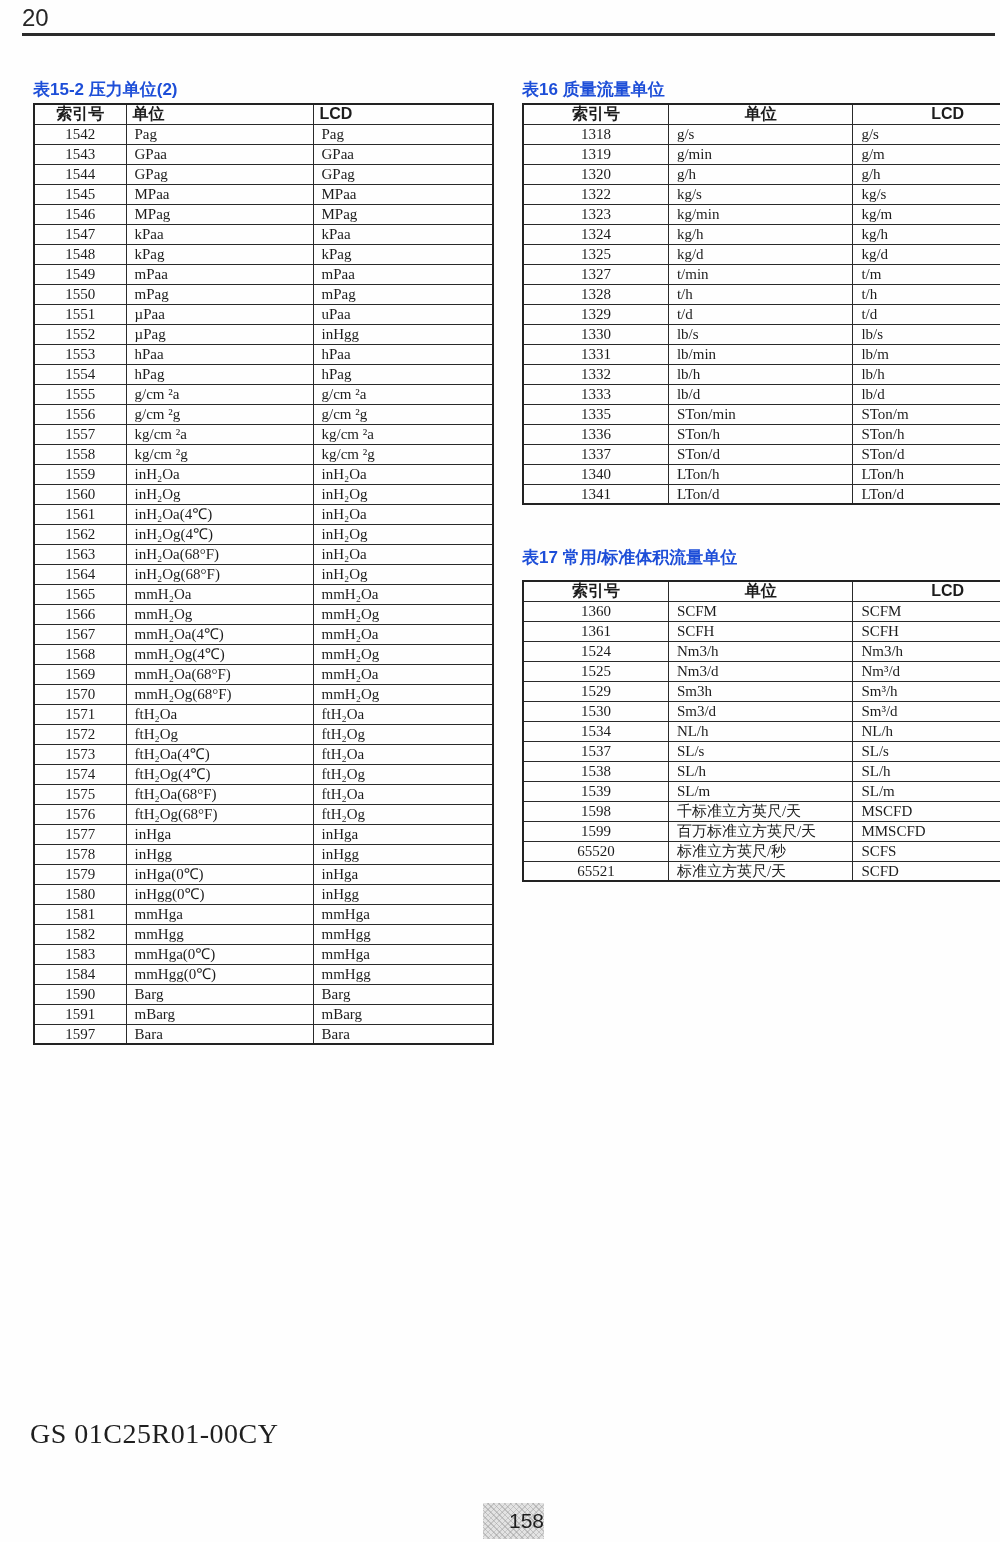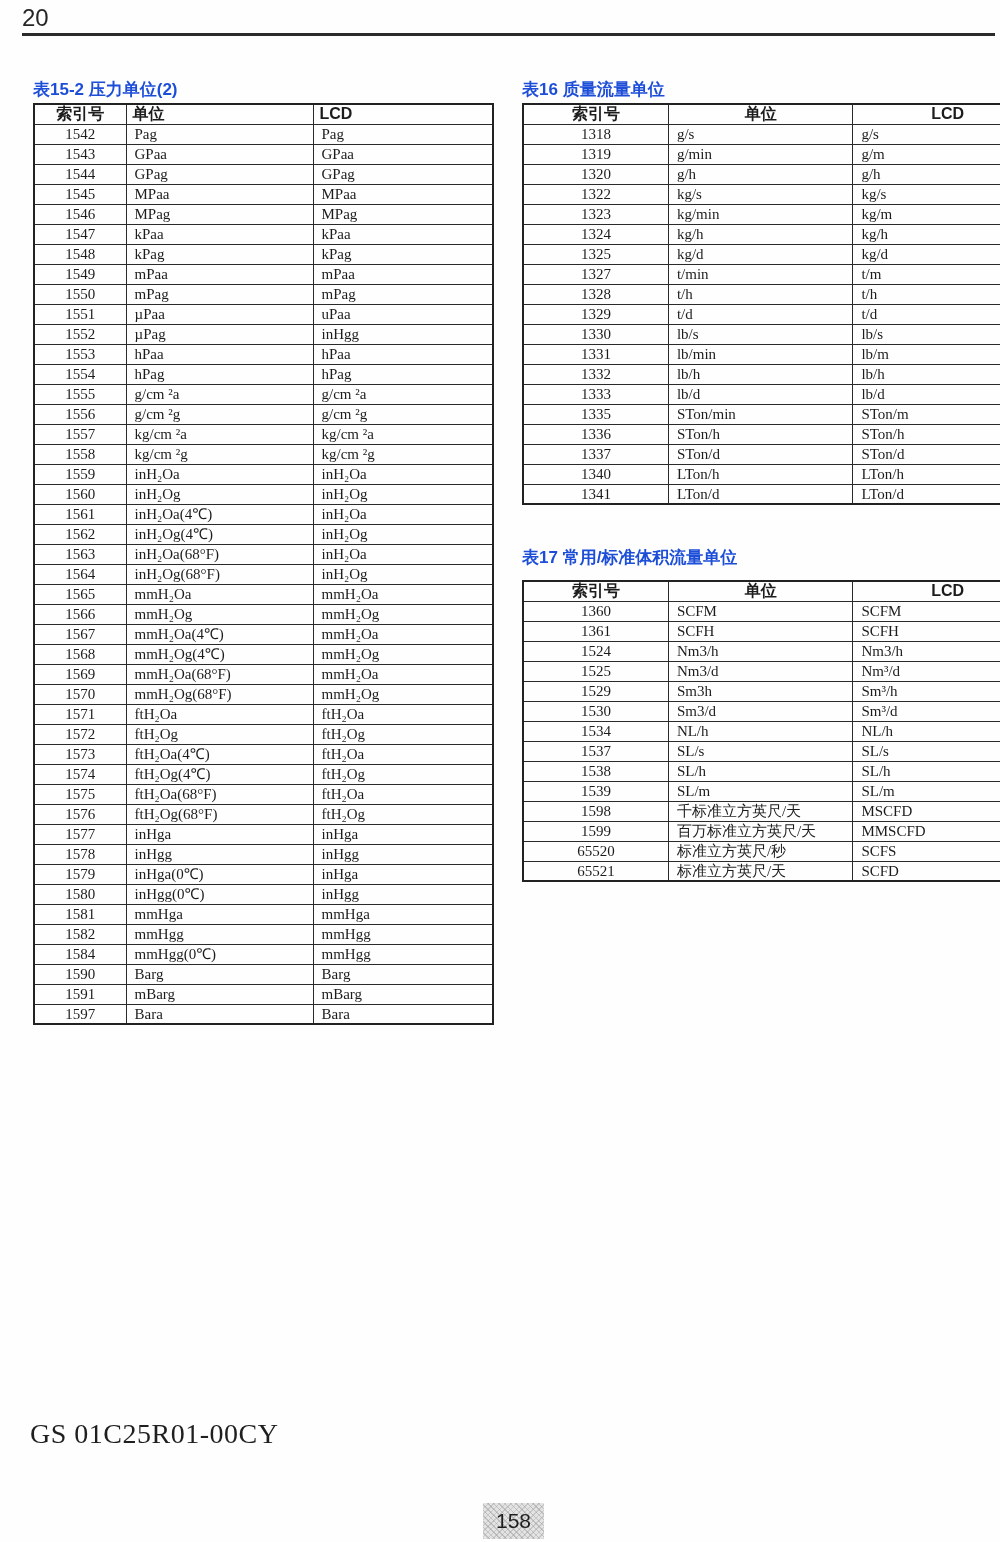--- a/index.html
+++ b/index.html
@@ -81,21 +81,21 @@
     font-size: 28px;
     letter-spacing: 0.5px;
     color: #1f1f1f;
   }
   .page-number {
     position: absolute;
     left: 483px;
     top: 1503px;
     width: 61px;
     height: 36px;
-    text-align: center;
+    text-align: right;
     line-height: 36px;
     font-family: "Liberation Sans", sans-serif;
     font-size: 21px;
     color: #1f1f1f;
     background-color: #e3e3e3;
     background-image:
       repeating-linear-gradient(45deg,  rgba(150,150,150,.45) 0 1px, transparent 1px 4px),
       repeating-linear-gradient(-45deg, rgba(150,150,150,.35) 0 1px, transparent 1px 4px);
   }
 </style>
@@ -322,20 +322,25 @@
             <td>1581</td>
             <td>mmHga</td>
             <td>mmHga</td>
           </tr>
           <tr>
             <td>1582</td>
             <td>mmHgg</td>
             <td>mmHgg</td>
           </tr>
           <tr>
+            <td>1583</td>
+            <td>mmHga(0℃)</td>
+            <td>mmHga</td>
+          </tr>
+          <tr>
             <td>1584</td>
             <td>mmHgg(0℃)</td>
             <td>mmHgg</td>
           </tr>
           <tr>
             <td>1590</td>
             <td>Barg</td>
             <td>Barg</td>
           </tr>
           <tr>

